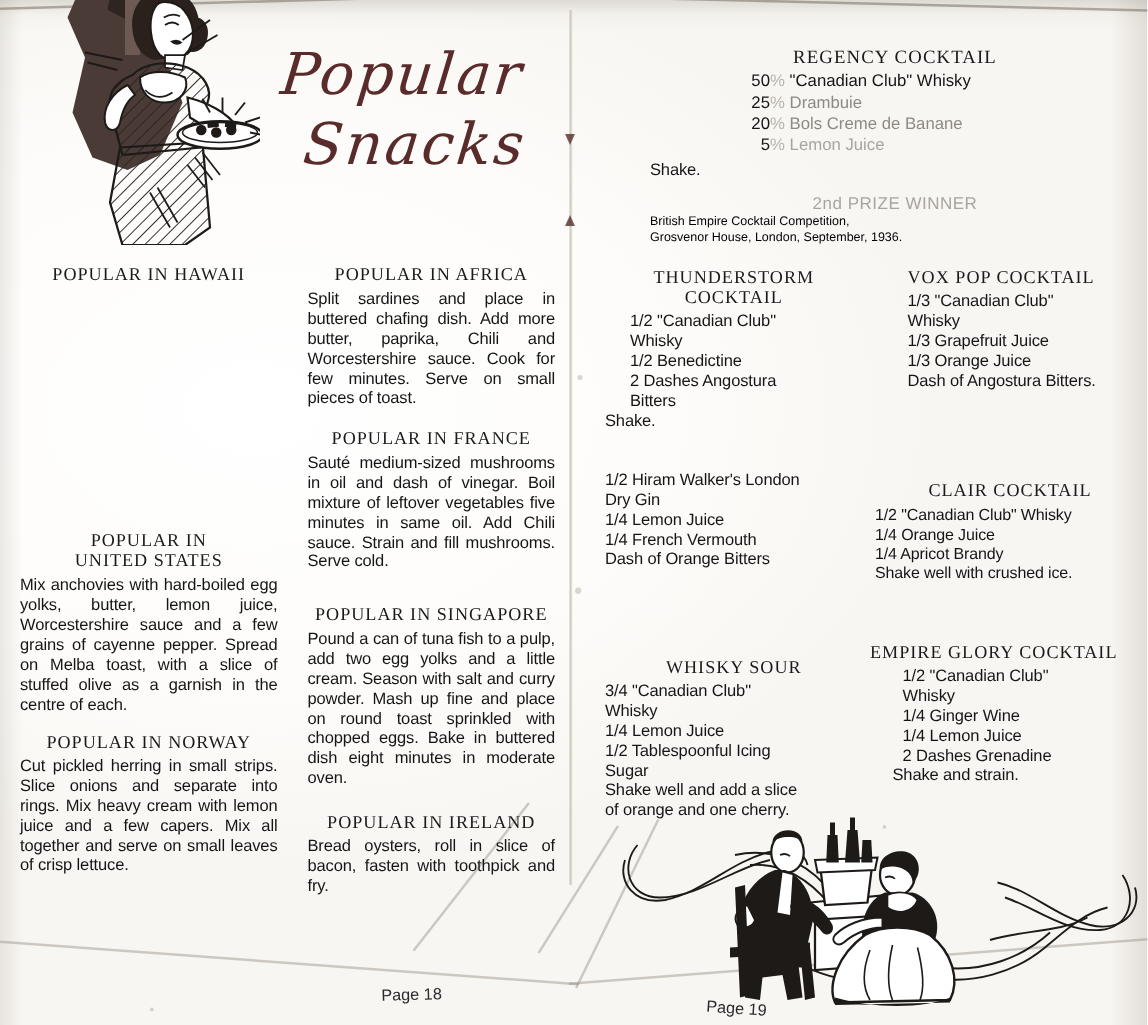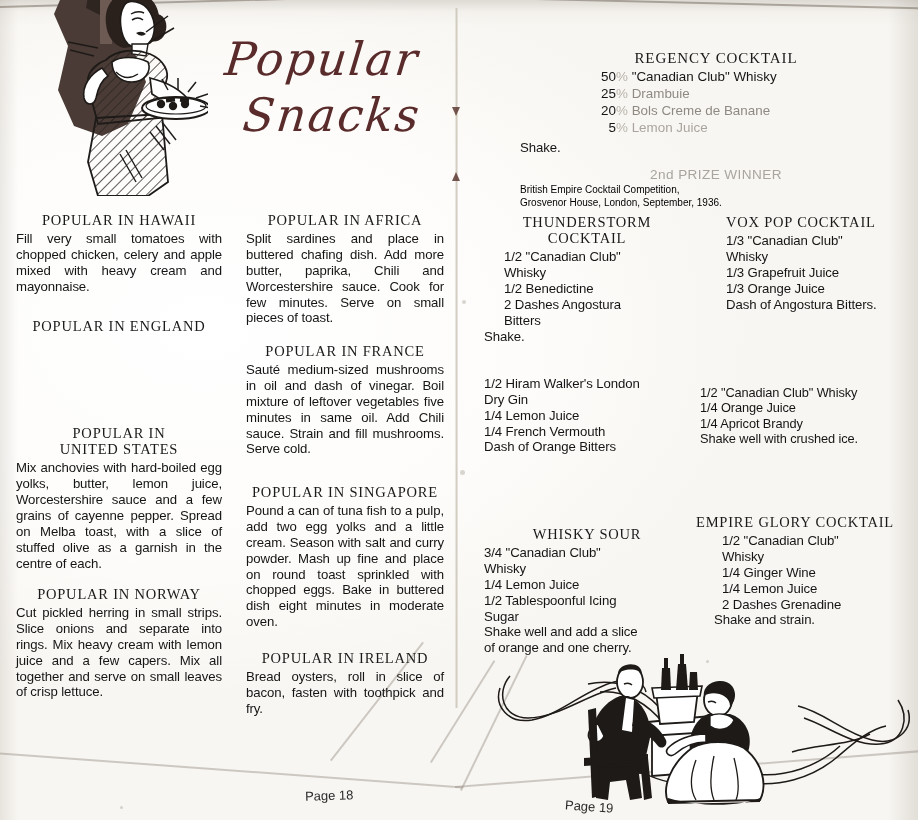--- a/index.html
+++ b/index.html
@@ -139,21 +139,20 @@
     transform: skewX(-6deg);
   }
 
   
   .regency-title {
     font-family: "Liberation Serif", serif;
     font-size: 15px;
     letter-spacing: 0.9px;
     color: #1a1a1a;
     text-align: center;
-    margin-top: 12px;
   }
   .reg-line {
     font-family: "Liberation Sans", sans-serif;
     font-size: 13.4px;
     line-height: 1.26;
     color: #151515;
     white-space: pre;
   }
   .qty { display: inline-block; width: 30px; text-align: right; }
   .pct { color: #b9b4ab; }
@@ -304,25 +303,23 @@
       <div class="reg-line"><span class="qty">5</span><span class="pct">%</span> <span class="fade2">Lemon Juice</span></div>
     </div>
     <div class="method" style="margin-top:3px;">Shake.</div>
     <div class="award-title fade2" style="margin-top:12px;">2nd PRIZE WINNER</div>
     <div class="award-body" style="margin-top:2px;">British Empire Cocktail Competition,
 Grosvenor House, London, September, 1936.</div>
   </div>
 
   <div class="block" style="left:16px; top:212px; width:206px;">
     <div class="recipe-title">POPULAR IN HAWAII</div>
-    <div class="recipe-body">Fill very small tomatoes with chopped chicken, celery and apple mixed with heavy cream and mayonnaise.</div>
   </div>
 
   <div class="block" style="left:16px; top:318px; width:206px;">
-    <div class="recipe-title">POPULAR IN ENGLAND</div>
   </div>
 
   <div class="block" style="left:16px; top:586px; width:206px;">
     <div class="recipe-title">POPULAR IN NORWAY</div>
     <div class="recipe-body">Cut pickled herring in small strips. Slice onions and separate into rings. Mix heavy cream with lemon juice and a few capers. Mix all together and serve on small leaves of crisp lettuce.</div>
   </div>
 
   <div class="block" style="left:16px; top:425px; width:206px;">
     <div class="recipe-title">POPULAR IN
 UNITED STATES</div>
@@ -383,20 +380,21 @@
   <div class="block" style="left:726px; top:214px; width:190px;">
     <div class="recipe-title" style="text-align:left;">VOX POP COCKTAIL</div>
     <div class="ingredients">1/3 "Canadian Club"
  Whisky
 1/3 Grapefruit Juice
 1/3 Orange Juice</div>
     <div class="method">Dash of Angostura Bitters.</div>
   </div>
 
   <div class="block" style="left:700px; top:385px; width:216px;">
+    <div class="recipe-title">CLAIR COCKTAIL</div>
     <div class="ingredients" style="font-size:12.8px;">1/2 "Canadian Club" Whisky
 1/4 Orange Juice
 1/4 Apricot Brandy</div>
     <div class="method" style="font-size:12.8px;">Shake well with crushed ice.</div>
   </div>
 
   <div class="block" style="left:696px; top:514px; width:220px;">
     <div class="recipe-title" style="text-align:left;">EMPIRE GLORY COCKTAIL</div>
     <div class="ingredients" style="padding-left:26px;">1/2 "Canadian Club"
  Whisky

